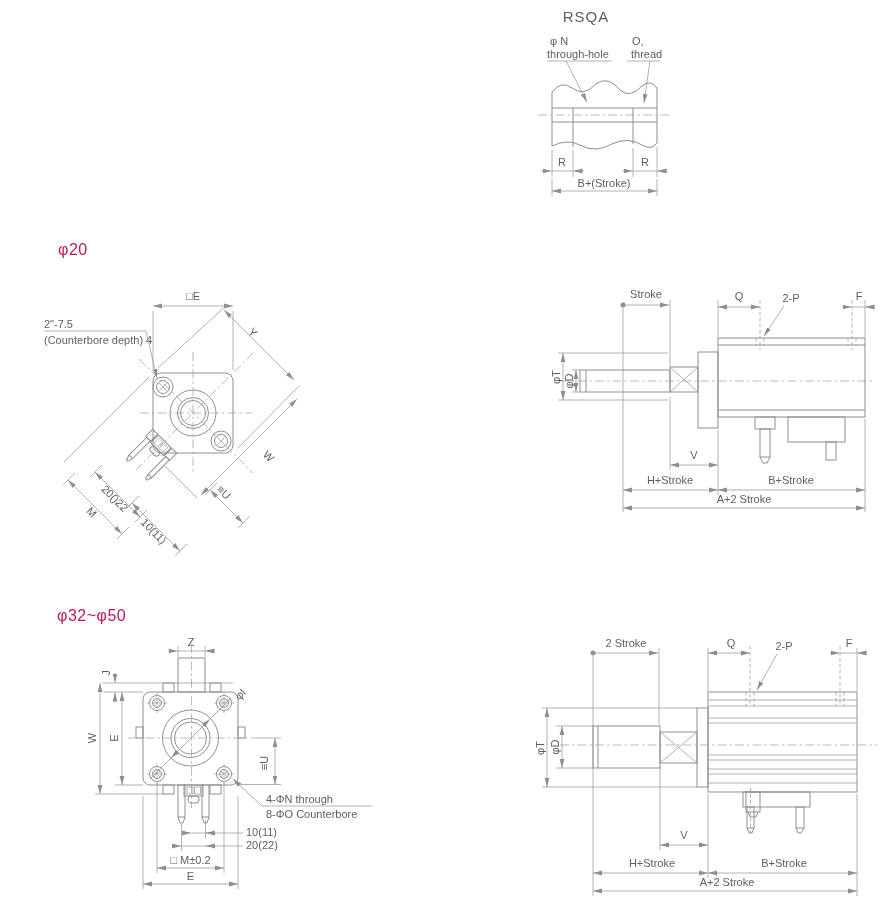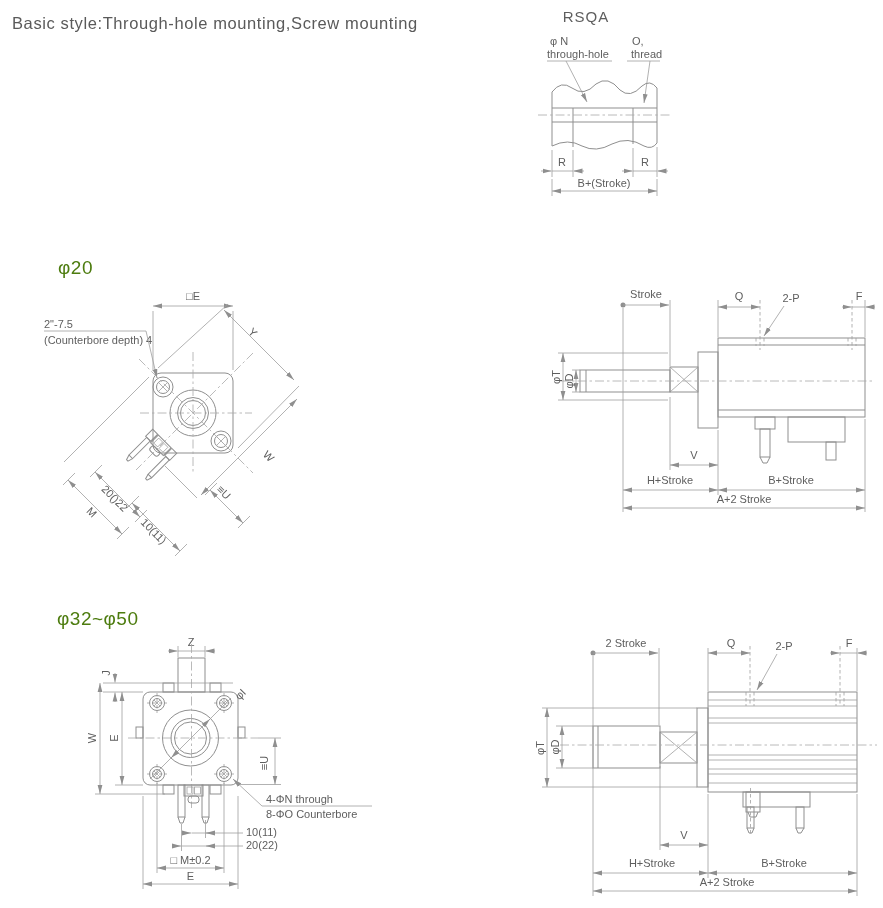--- a/index.html
+++ b/index.html
@@ -1,37 +1,36 @@
 <!DOCTYPE html>
 <html><head>
 <meta charset="utf-8">
 <style>
   html,body{margin:0;padding:0;background:#fff;}
   .canvas{position:relative;width:883px;height:908px;background:#ffffff;overflow:hidden;
           font-family:"Liberation Sans",sans-serif;}
   .hdr{position:absolute;color:#5a5a5a;font-size:16.5px;letter-spacing:0.6px;white-space:nowrap;}
-  .seclabel{position:absolute;color:#4d7c0f;font-size:19px;letter-spacing:0.5px;white-space:nowrap;margin-top:16px;}
+  .seclabel{position:absolute;color:#be185d;font-size:16px;letter-spacing:0.5px;white-space:nowrap;}
   svg{position:absolute;overflow:visible;}
   svg text{font-family:"Liberation Sans",sans-serif;font-size:11px;fill:#5e5e5e;}
   .t15{font-size:15px;letter-spacing:1px;}
   .ln{stroke:#8f8f8f;stroke-width:1;fill:none;}
   .tn{stroke:#9e9e9e;stroke-width:0.8;fill:none;}
   .cl{stroke:#a8a8a8;stroke-width:0.8;fill:none;stroke-dasharray:9 3 2.5 3;}
   .dsh{stroke:#9e9e9e;stroke-width:0.8;fill:none;stroke-dasharray:3.5 2.5;}
   .fg{fill:#8f8f8f;}
 </style>
 </head>
 <body>
 
 <div class="canvas">
 
-  <div class="hdr" style="left:12px;top:14px;">Basic style:Through-hole mounting,Screw mounting</div>
 
   <div class="seclabel" style="left:58px;top:241px;">φ20</div>
-  <div class="seclabel" style="left:57px;top:592px;">φ32~φ50</div>
+  <div class="seclabel" style="left:57px;top:607px;">φ32~φ50</div>
 
   <svg style="left:520px;top:4px;" width="170" height="200" viewBox="520 4 170 200">
     <defs>
       <marker id="a1" markerWidth="9" markerHeight="6" refX="9" refY="3" orient="auto-start-reverse" markerUnits="userSpaceOnUse">
         <path d="M0,0.6 L9,3 L0,5.4 Z" class="fg"></path>
       </marker>
     </defs>
     <text class="t15" x="586" y="22" text-anchor="middle">RSQA</text>
     <text x="550" y="45">φ N</text>
     <text x="547" y="58">through-hole</text>

